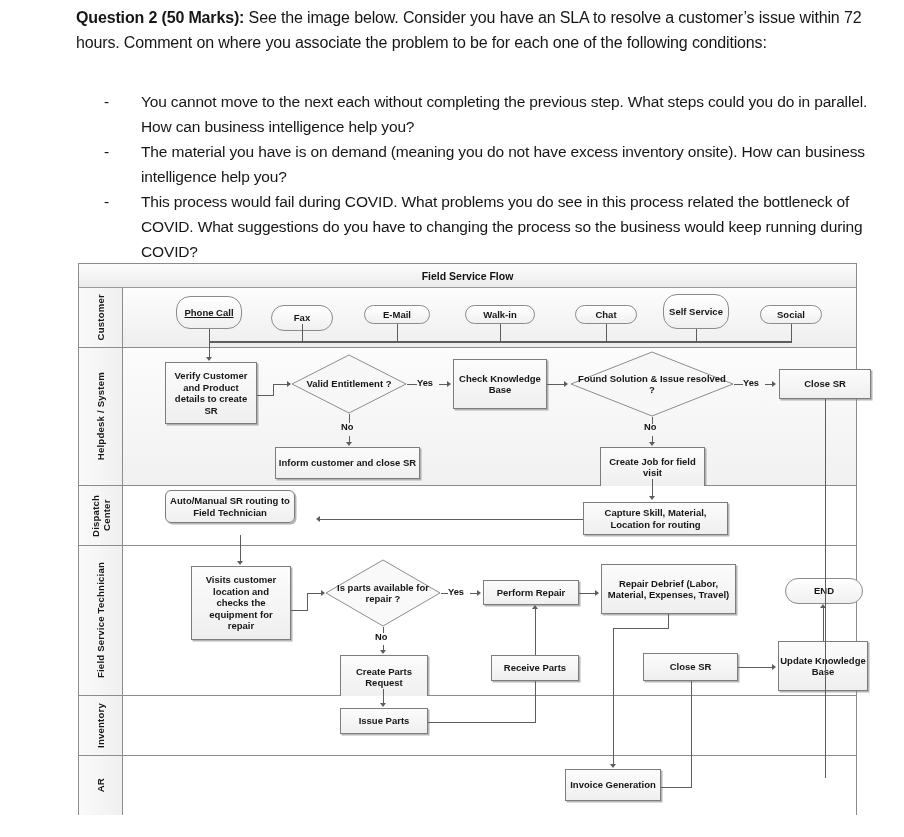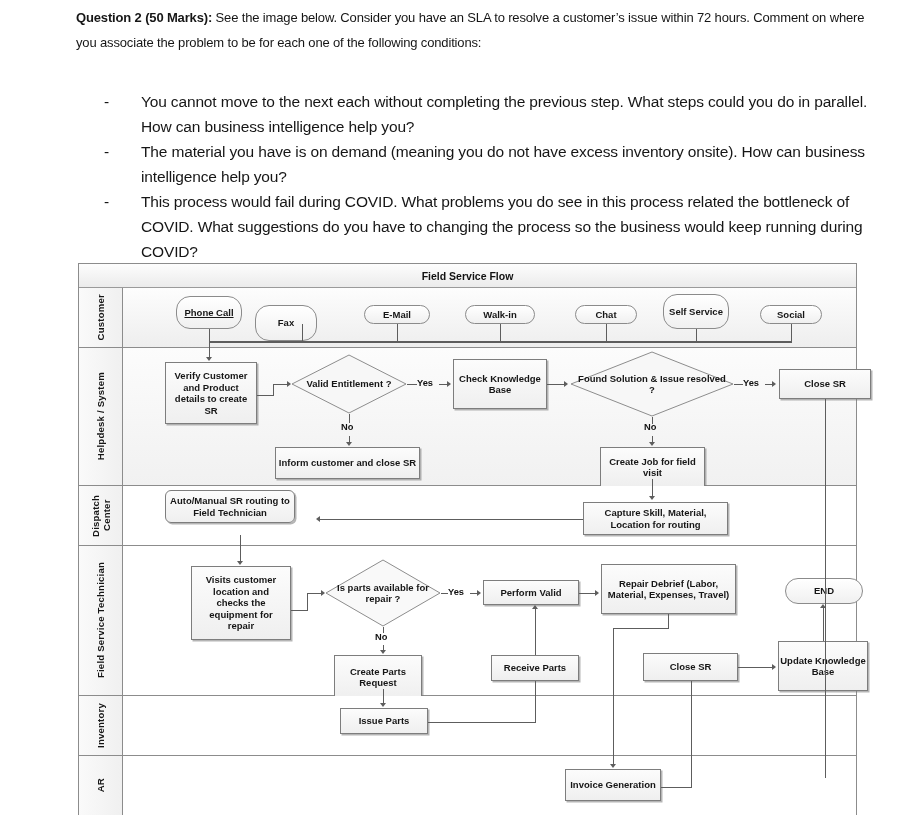--- a/index.html
+++ b/index.html
@@ -8,21 +8,21 @@
     background:#ffffff;
     font-family:"Liberation Sans", sans-serif;
     color:#161616;
     overflow:hidden;
   }
   .page{position:relative;width:904px;height:837px;}
 
   
   .qblock{
     position:absolute;left:76px;top:5px;width:810px;
-    font-size:13px;line-height:25px;
+    font-size:16px;line-height:25px;
     letter-spacing:-0.15px;
   }
   .qblock .lead{margin:0;}
   .qblock b{font-weight:bold;}
   .bullets{
     position:absolute;left:104px;top:89px;width:790px;
     font-size:15.5px;line-height:25px;letter-spacing:-0.15px;
   }
   .bullet{display:flex;margin:0 0 0 0;}
   .bullet .dash{width:37px;flex:0 0 37px;}
@@ -130,21 +130,21 @@
 
     <div class="lane lane-cust" style="top:24px;height:60px;">
       <div class="lane-label">
         <span>Customer</span>
       </div>
       <div class="lane-body">
 
         <div class="sh pill" style="left:53px;top:8px;width:66px;height:33px;text-decoration:underline;">
           <span>Phone Call</span>
           </div>
-        <div class="sh pill" style="left:132px;top:17px;width:62px;height:36px;">
+        <div class="sh pill" style="left:148px;top:17px;width:62px;height:26px;">
           <span>Fax</span>
           </div>
         <div class="sh pill" style="left:241px;top:17px;width:66px;height:19px;">
           <span>E-Mail</span>
           </div>
         <div class="sh pill" style="left:342px;top:17px;width:70px;height:19px;">
           <span>Walk-in</span>
           </div>
         <div class="sh pill" style="left:452px;top:17px;width:62px;height:19px;">
           <span>Chat</span>
@@ -301,26 +301,26 @@
         <div class="ln lh" style="left:318px;top:47px;width:7px;"></div>
         <div class="lbl" style="left:325px;top:41px;">Yes</div>
         <div class="ln lh" style="left:347px;top:47px;width:8px;"></div>
         <div class="arr right" style="left:354px;top:44px;"></div>
 
         <div class="ln lv" style="left:260px;top:81px;height:6px;"></div>
         <div class="lbl" style="left:252px;top:86px;">No</div>
         <div class="ln lv" style="left:260px;top:99px;height:6px;"></div>
         <div class="arr down" style="left:257px;top:104px;"></div>
 
-        <div class="sh box" style="left:211px;top:109px;width:88px;height:44px;">
+        <div class="sh box" style="left:217px;top:109px;width:88px;height:44px;">
           <span>Create Parts Request</span>
           </div>
 
         <div class="sh box" style="left:360px;top:34px;width:96px;height:25px;">
-          <span>Perform Valid</span>
+          <span>Perform Repair</span>
           </div>
 
         <div class="ln lh" style="left:456px;top:47px;width:17px;"></div>
         <div class="arr right" style="left:472px;top:44px;"></div>
 
         <div class="sh box" style="left:368px;top:109px;width:88px;height:26px;">
           <span>Receive Parts</span>
           </div>
 
         <div class="ln lv" style="left:412px;top:63px;height:46px;"></div>

